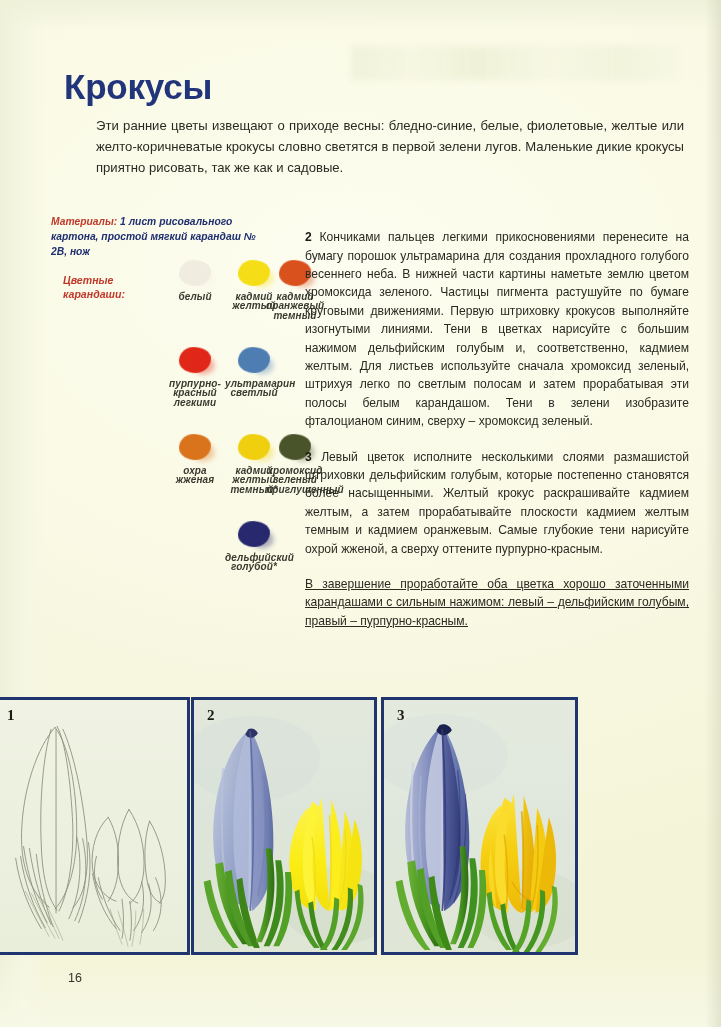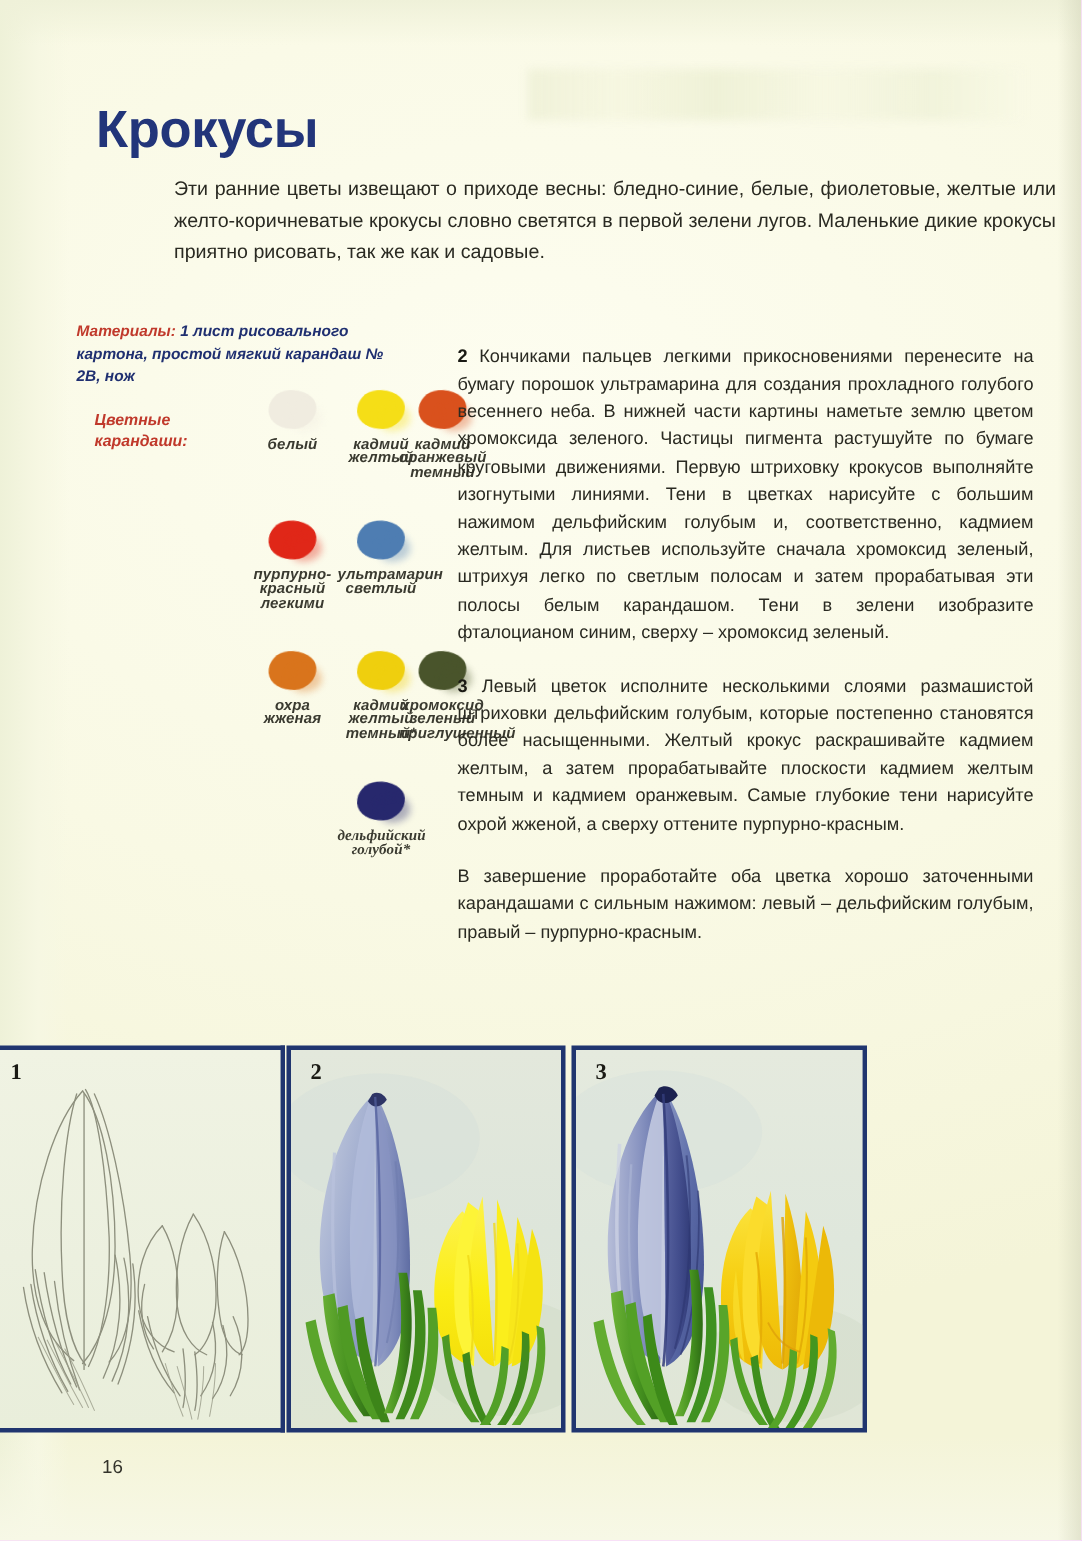--- a/index.html
+++ b/index.html
@@ -9,21 +9,21 @@
   }
   body {
     font-family: "Liberation Sans", sans-serif;
   }
 
   .page {
     position: relative;
     width: 721px;
     height: 1027px;
     overflow: hidden;
-    background: #f0abfc;
+    background: #86efac;
   }
 
   
   .paper-base {
     position: absolute;
     inset: 0;
     background:
       radial-gradient(ellipse 900px 620px at 48% 26%, #fdfdf0 0%, #f9f9e4 55%, #f4f4d8 100%);
   }
   .paper-tint-left {
@@ -65,21 +65,21 @@
     top: 46px;
     font-size: 35px;
     font-weight: 700;
     color: #22357a;
     letter-spacing: -0.2px;
     line-height: 1;
   }
 
   .intro {
     position: absolute;
-    left: 116px;
+    left: 96px;
     top: 103px;
     width: 588px;
     font-size: 13.1px;
     line-height: 20.8px;
     color: #2a2a22;
     text-align: justify;
   }
 
   
   .left-col {
@@ -118,21 +118,21 @@
   .swatch-grid {
     position: absolute;
     left: 115px;
     top: 44px;
     width: 180px;
   }
   .swatch-row {
     position: relative;
     height: 87px;
   }
-  .swatch-row.single { height: 70px; font-family: Liberation Serif, serif; }
+  .swatch-row.single { height: 70px; }
   .swatch-cell {
     position: absolute;
     width: 58px;
     text-align: center;
   }
   .swatch-cell.c0 { left: 0px; }
   .swatch-cell.c1 { left: 59px; }
   .swatch-cell.c2 { left: 100px; text-align: center; }
   .swatch-cell.center { left: 59px; }
 
@@ -182,21 +182,21 @@
     font-size: 12.1px;
     line-height: 18.4px;
     color: #2a2a22;
     text-align: justify;
     margin-bottom: 17px;
   }
   .step .num {
     font-weight: 700;
     color: #1a1a14;
   }
-  .step.no-num { margin-bottom: 16px; }
+  .step.no-num { margin-bottom: 16px; text-decoration: underline; }
 
   
   .figure-strip {
     position: absolute;
     left: 0;
     top: 697px;
     width: 721px;
     height: 258px;
   }
   .panel {

